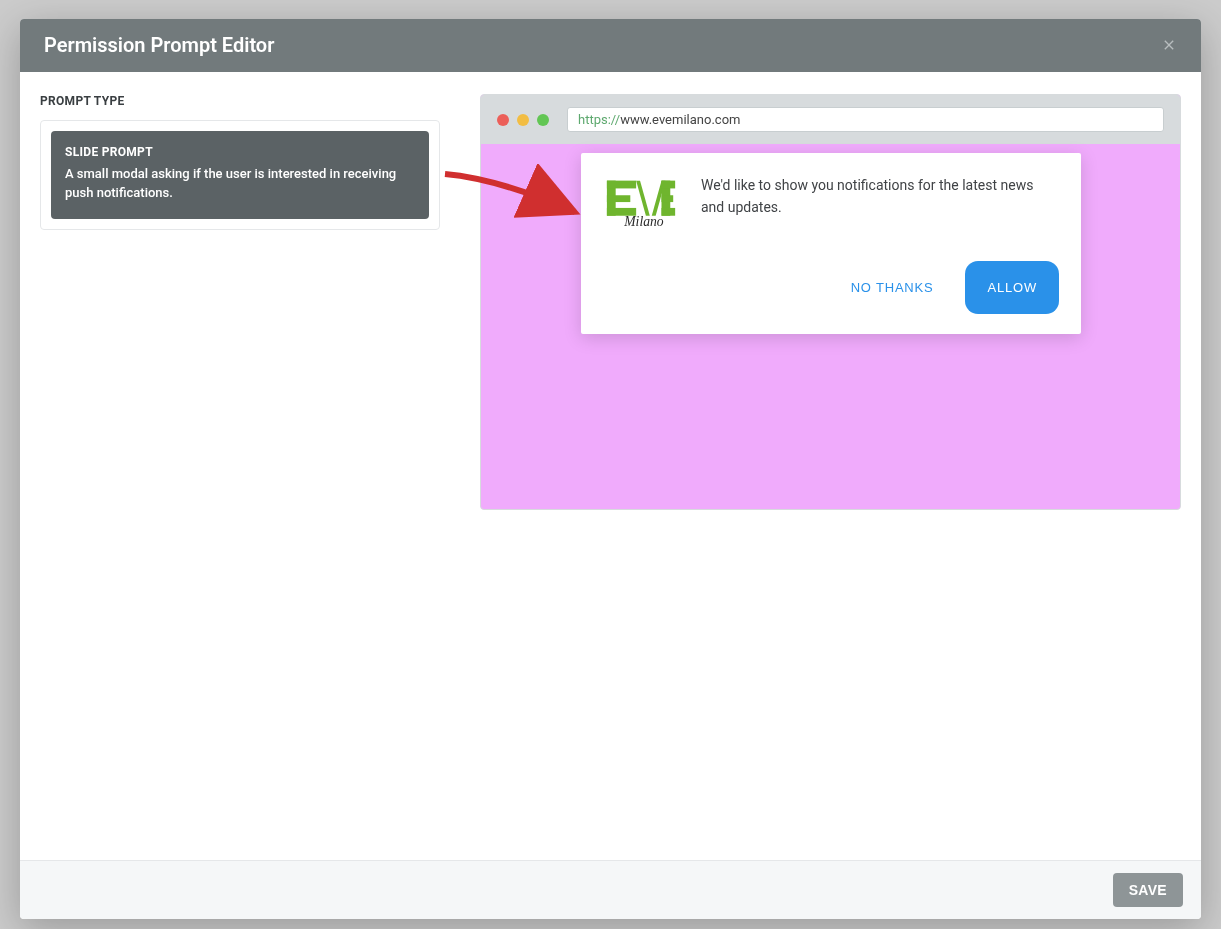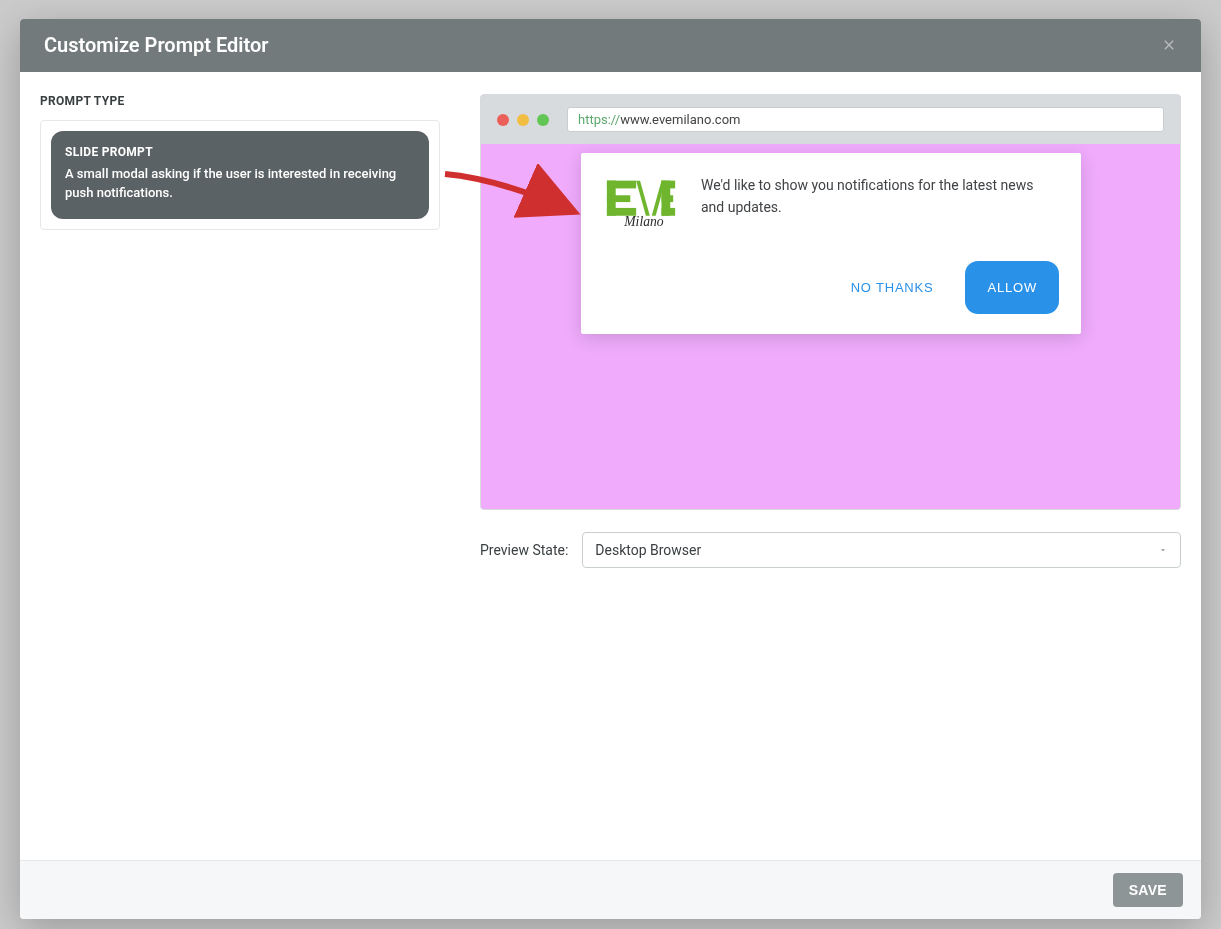--- a/index.html
+++ b/index.html
@@ -77,21 +77,21 @@
       text-transform: uppercase;
     }
     .prompt-type-card {
       border: 1px solid #e5e7e9;
       border-radius: 4px;
       padding: 10px;
     }
     .slide-prompt-card {
       background: #5b6265;
       color: #fff;
-      border-radius: 12px;
+      border-radius: 4px;
       padding: 14px 14px 16px 14px;
     }
     .slide-prompt-title {
       font-size: 12px;
       font-weight: 700;
       letter-spacing: 0.3px;
       margin-bottom: 6px;
     }
     .slide-prompt-desc {
       font-size: 13px;
@@ -272,21 +272,21 @@
     }
   </style>
 </head>
 <body>
 
 <div class="backdrop"></div>
 
 <div class="modal">
 
   <div class="modal-header">
-    <div class="modal-title">Customize Prompt Editor</div>
+    <div class="modal-title">Permission Prompt Editor</div>
     <button class="close-btn">
       <svg viewBox="0 0 24 24">
           <path d="M19 6.41 17.59 5 12 10.59 6.41 5 5 6.41 10.59 12 5 17.59 6.41 19 12 13.41 17.59 19 19 17.59 13.41 12z"></path>
         </svg>
     </button>
   </div>
 
   <div class="modal-body">
 
     <div class="left-col">
@@ -332,29 +332,20 @@
             </div>
             <div class="notify-text">We'd like to show you notifications for the latest news and updates.</div>
           </div>
           <div class="notify-actions">
             <button class="no-thanks">NO THANKS</button>
             <button class="allow-btn">ALLOW</button>
           </div>
         </div>
       </div>
 
-      <div class="preview-row">
-        <div class="preview-label">Preview State:</div>
-        <div class="preview-select">
-          <span>Desktop Browser</span>
-          <svg class="chevron" viewBox="0 0 24 24" fill="#8e9597">
-              <path d="M7 10l5 5 5-5z"></path>
-            </svg>
-        </div>
-      </div>
     </div>
 
   </div>
 
   <div class="modal-footer">
     <button class="save-btn">SAVE</button>
   </div>
 
   <svg class="arrow-annot" viewBox="0 0 160 65">
     <defs>

